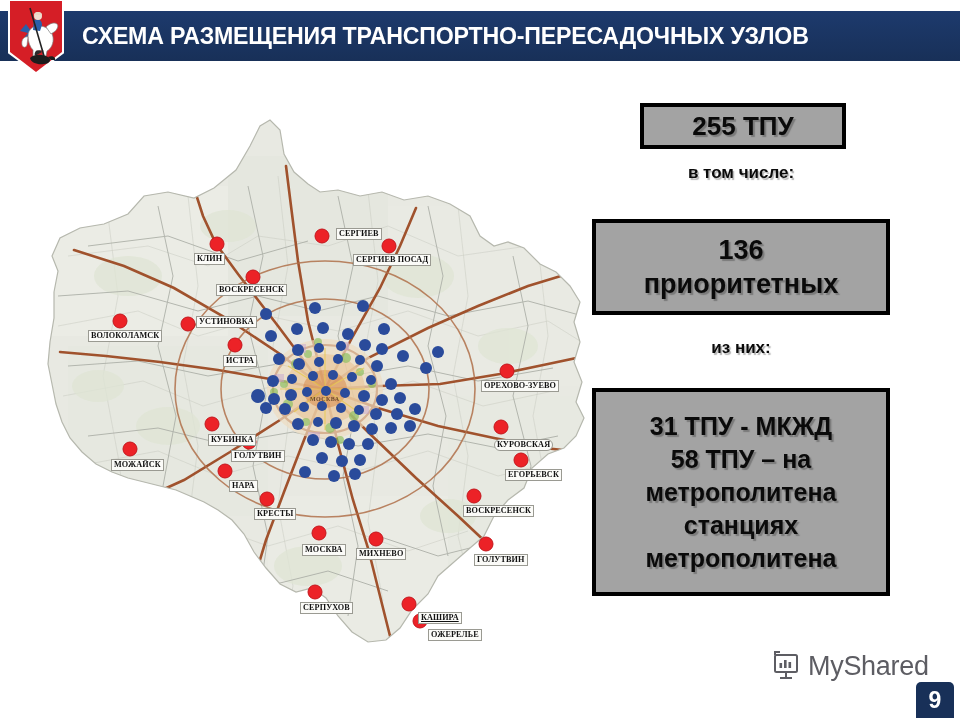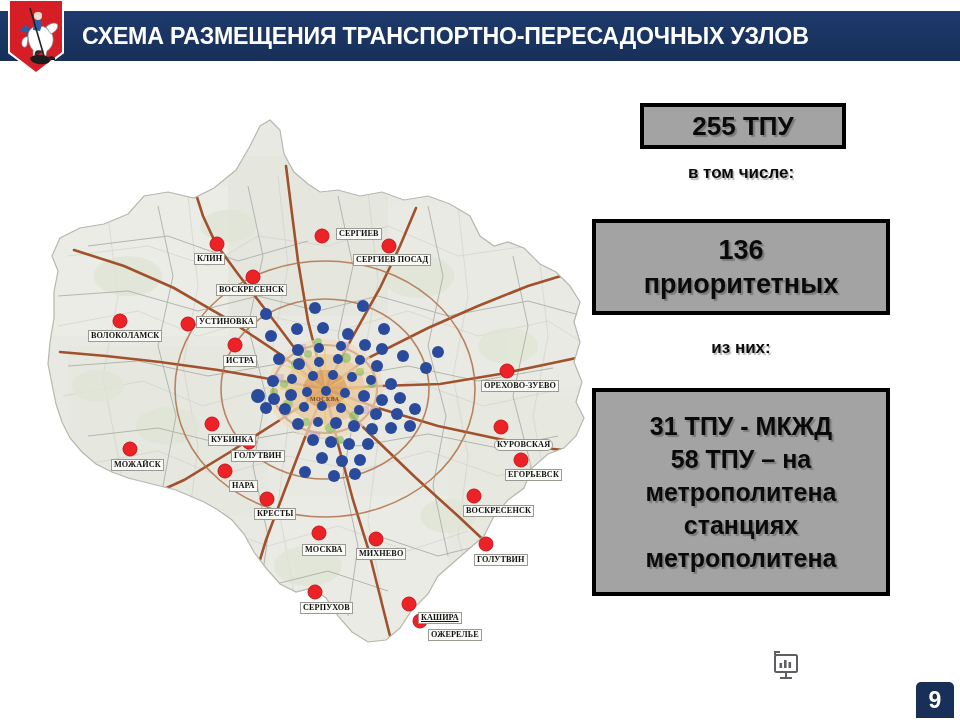--- a/index.html
+++ b/index.html
@@ -522,15 +522,16 @@
 <div id="myshared-watermark">
   <svg width="32" height="32" viewBox="0 0 32 32">
     <rect x="5" y="5" width="22" height="17" rx="1.5" fill="none" stroke="#5d5d63" stroke-width="2"></rect>
     <rect x="9.5" y="13" width="2.6" height="5" fill="#5d5d63"></rect>
     <rect x="14" y="10" width="2.6" height="8" fill="#5d5d63"></rect>
     <rect x="18.5" y="12" width="2.6" height="6" fill="#5d5d63"></rect>
     <line x1="16" y1="22" x2="16" y2="27" stroke="#5d5d63" stroke-width="2"></line>
     <line x1="10" y1="28" x2="22" y2="28" stroke="#5d5d63" stroke-width="2"></line>
     <path d="M5 5 L5 2 L10 2" fill="none" stroke="#5d5d63" stroke-width="2"></path>
   </svg>
+  <span id="myshared-text">MyShared</span>
 </div>
 
 <div id="slide-number-badge">9</div>
 
 </body></html>

